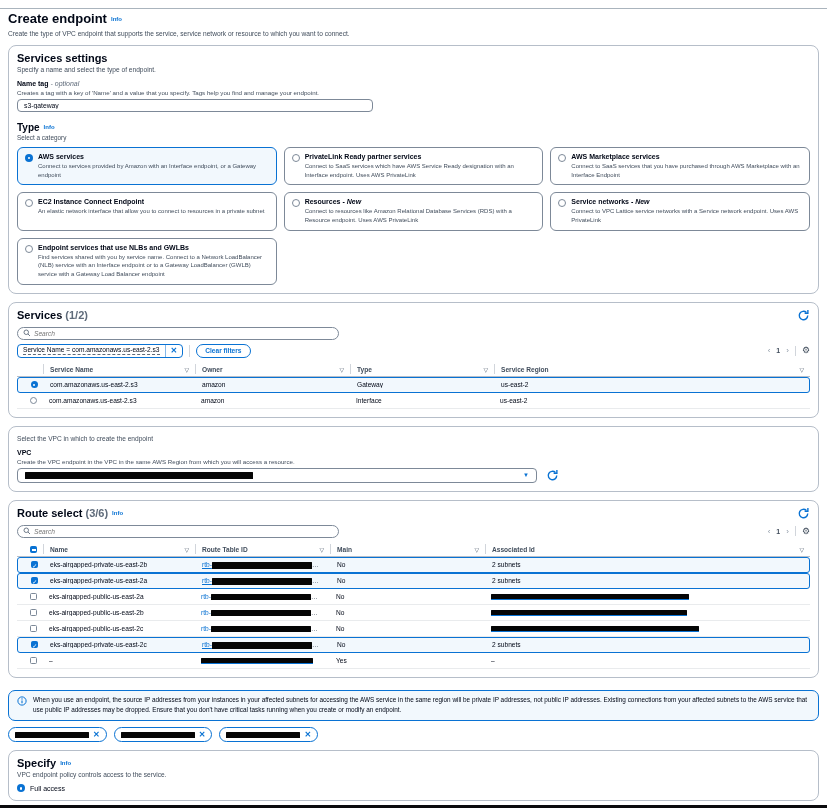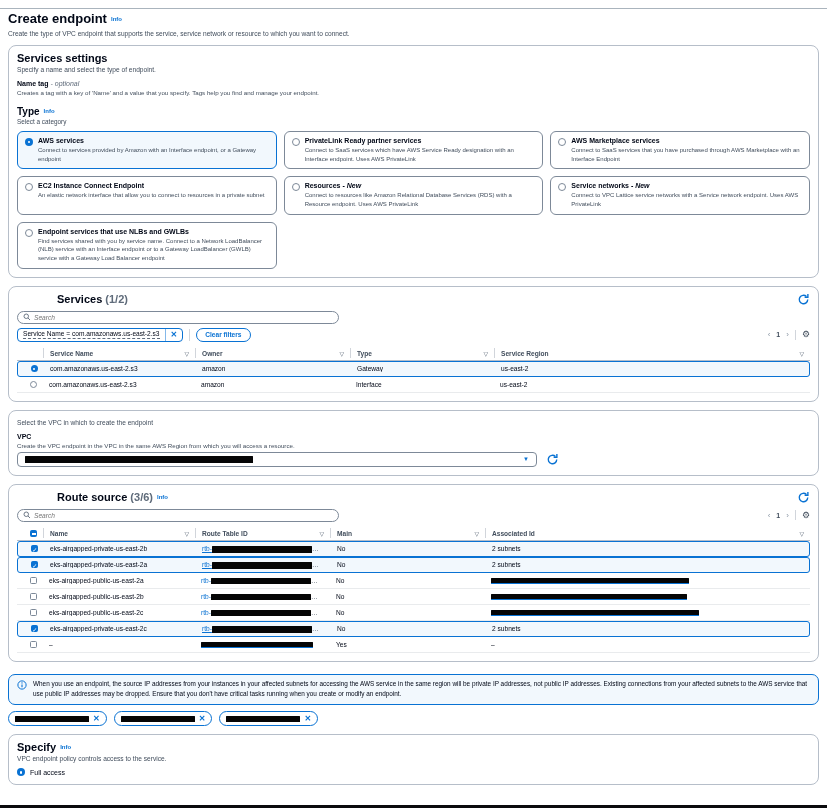--- a/index.html
+++ b/index.html
@@ -33,21 +33,21 @@
   .type-card { border:1px solid #7d8998; border-radius:6px; padding:5px 8px 5px 7px; display:flex; gap:5px; cursor:pointer; background:#fff; }
   .type-card.selected { border:1.6px solid #0972d3; background:#f2f8fd; }
   .type-card .t-title { font-size:7px; font-weight:bold; }
   .type-card .t-title .new { font-style:italic; }
   .type-card .t-desc { font-size:6px; color:#414d5c; margin-top:2px; line-height:1.45; }
   .radio { flex:0 0 auto; width:8px; height:8px; border:1px solid #7d8998; border-radius:50%; margin-top:1px; background:#fff; position:relative;}
   .radio.on { border:none; background:#0972d3; }
   .radio.on::after { content:""; position:absolute; left:2.7px; top:2.7px; width:2.6px; height:2.6px; border-radius:50%; background:#fff; }
 
   
-  .sec-head { display:flex; justify-content:space-between; align-items:flex-start;margin-left:40px; }
+  .sec-head { display:flex; justify-content:space-between; align-items:flex-start; }
   .icon-btn { width:14px; height:14px; display:flex; align-items:center; justify-content:center; cursor:pointer; }
   .toolbar-row { display:flex; justify-content:space-between; align-items:center; margin-top:4px; }
   .search-box { width:322px; height:13px; border:1px solid #7d8998; border-radius:7px; display:flex; align-items:center; padding:0 5px; gap:3px; background:#fff;}
   .search-box input { border:none; outline:none; flex:1; font-size:6.6px; font-style:italic; color:#5f6b7a; font-family:inherit; background:transparent;}
   .pager { display:flex; align-items:center; gap:6px; color:#5f6b7a; font-size:8px; }
   .pager .chev { cursor:pointer; color:#8c97a5; font-size:8px; }
   .pager .pnum { color:#414d5c; font-size:7px; font-weight:bold; cursor:pointer;}
   .pager .vdiv { width:1px; height:10px; background:#d1d5db; }
   .gear { font-size:9px; color:#414d5c; cursor:pointer; line-height:1;}
 
@@ -123,20 +123,21 @@
 
   <div class="card">
     <div class="card-title">Services settings</div>
     <div class="card-sub">Specify a name and select the type of endpoint.</div>
 
     <div class="field-label">
       <span>Name tag</span>
       <span class="optional">- optional</span>
     </div>
     <div class="field-help">Creates a tag with a key of 'Name' and a value that you specify. Tags help you find and manage your endpoint.</div>
+    <input class="text-input" type="text" value="s3-gateway" style="">
 
     <div class="type-label">
       <span>Type</span><span class="info-link">Info</span>
     </div>
     <div class="type-help">Select a category</div>
 
     <div class="type-grid">
       <div class="type-card selected">
         <span class="radio on"></span>
         <div>
@@ -287,21 +288,21 @@
             <path d="M13.2 8a5.2 5.2 0 1 1-1.6-3.75" fill="none" stroke="#0972d3" stroke-width="1.7"></path>
             <path d="M13.4 1.2v4h-4" fill="none" stroke="#0972d3" stroke-width="1.7"></path>
           </svg>
       </span>
     </div>
   </div>
 
   <div class="card">
     <div class="sec-head">
       <div class="card-title">
-        <span>Route source</span>
+        <span>Route select</span>
         <span class="count">(3/6)</span><span class="info-link">Info</span>
       </div>
       <span class="icon-btn">
         <svg width="13" height="13" viewBox="0 0 16 16">
             <path d="M13.2 8a5.2 5.2 0 1 1-1.6-3.75" fill="none" stroke="#0972d3" stroke-width="1.7"></path>
             <path d="M13.4 1.2v4h-4" fill="none" stroke="#0972d3" stroke-width="1.7"></path>
           </svg>
       </span>
     </div>
 

